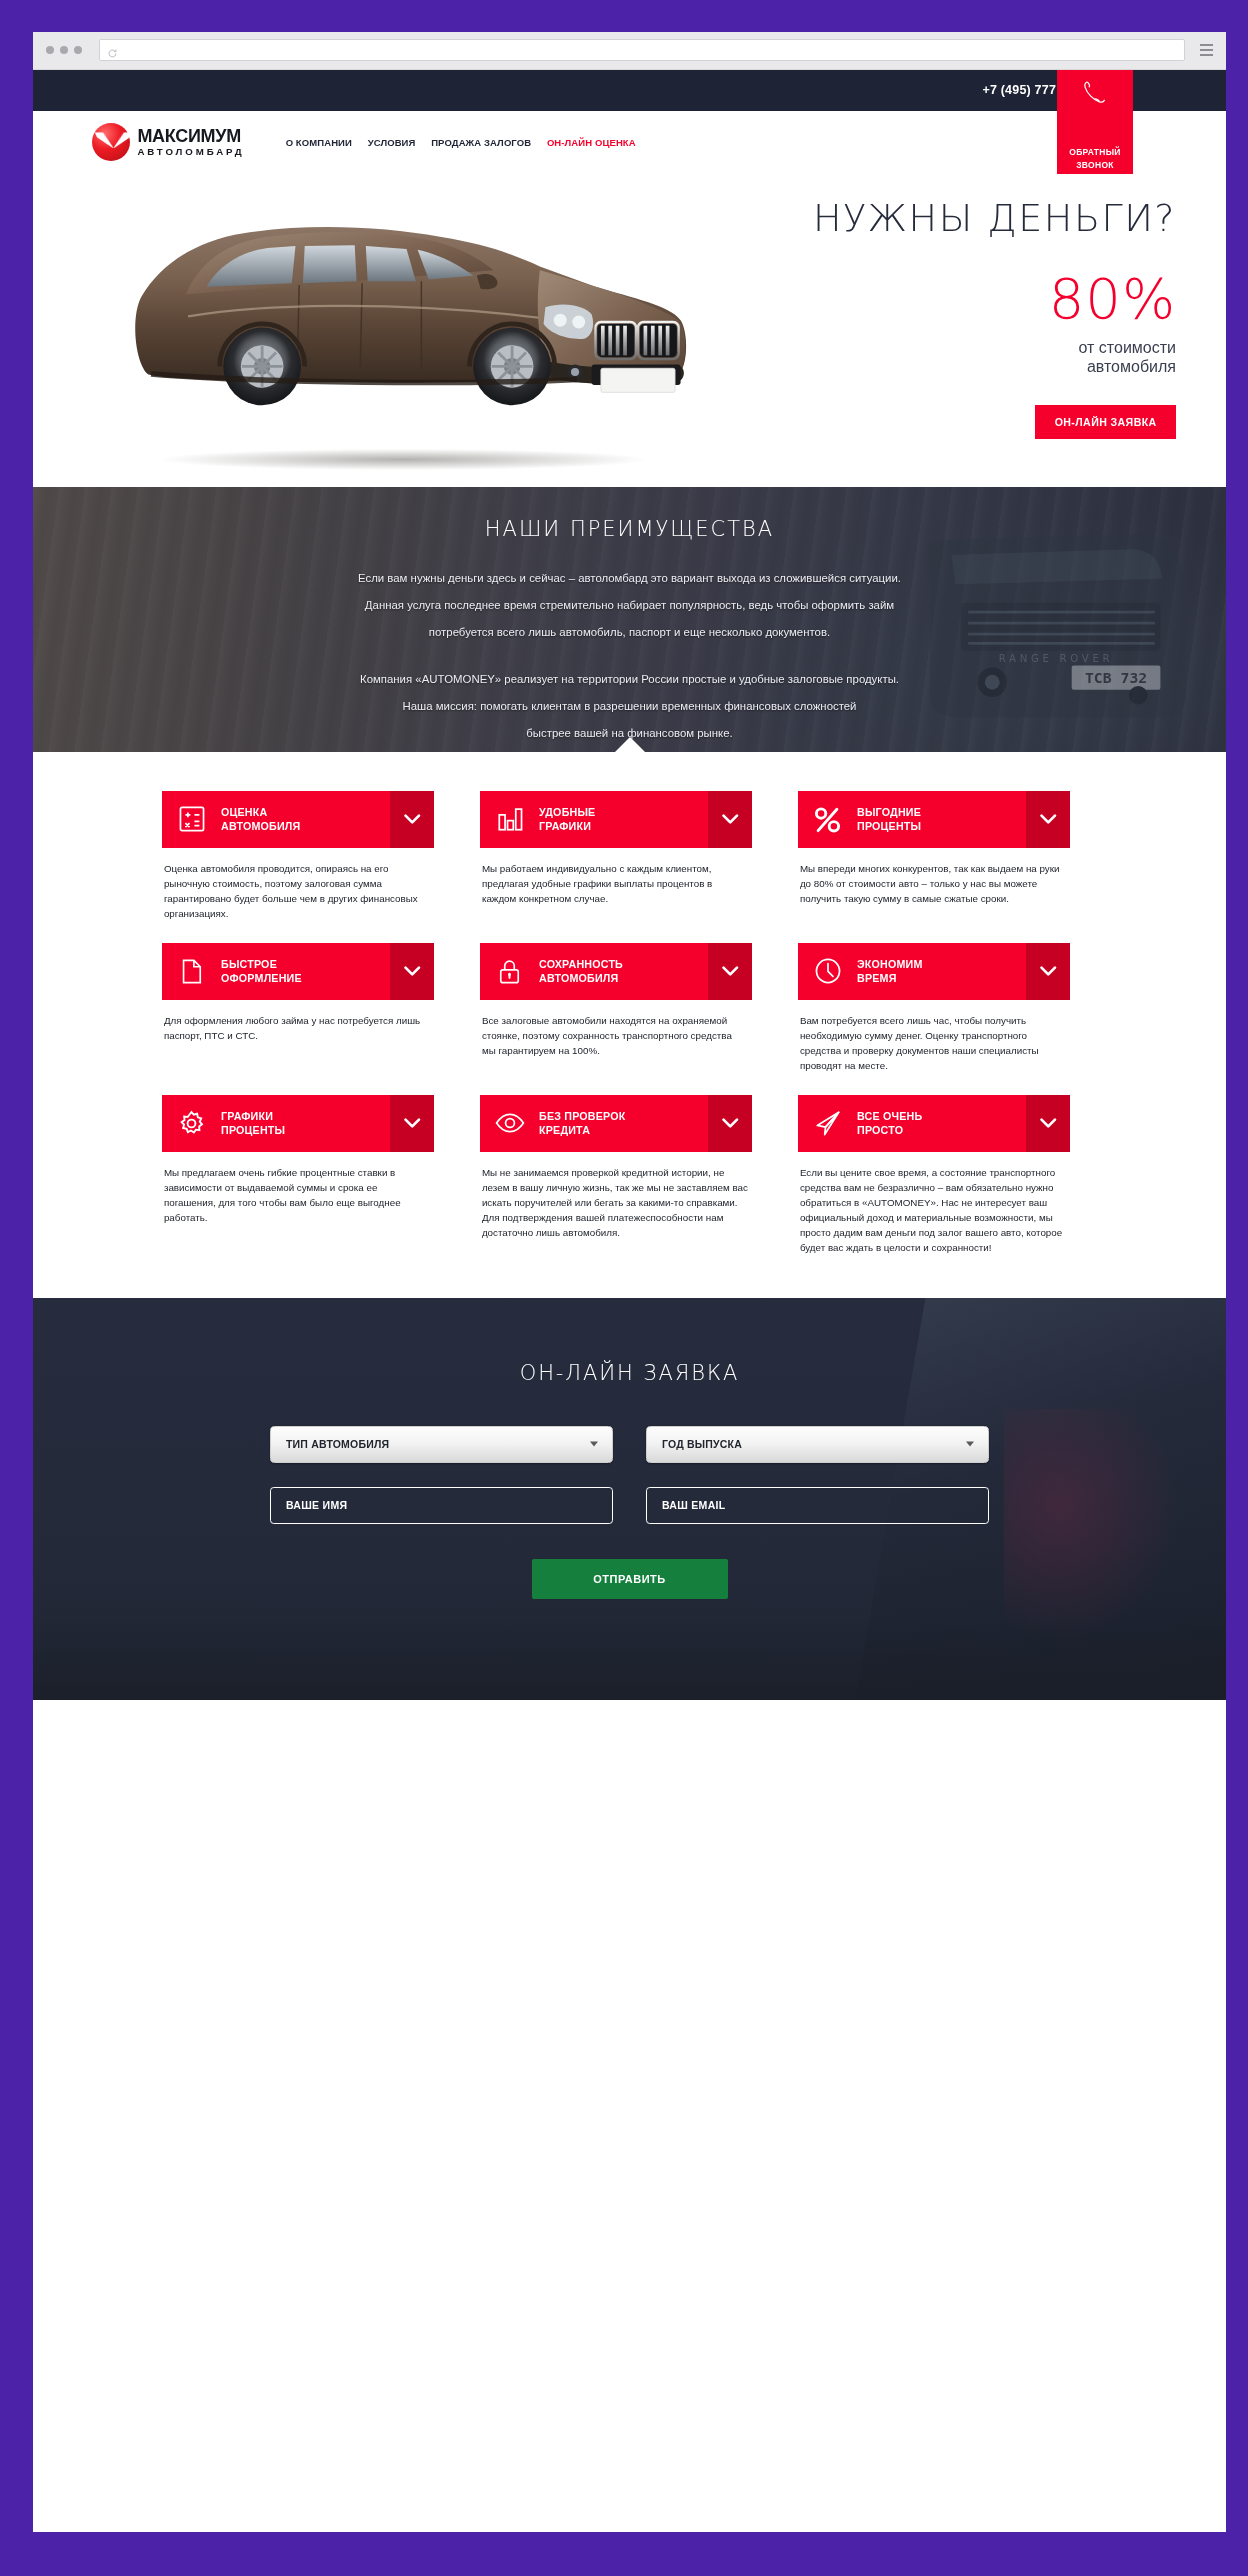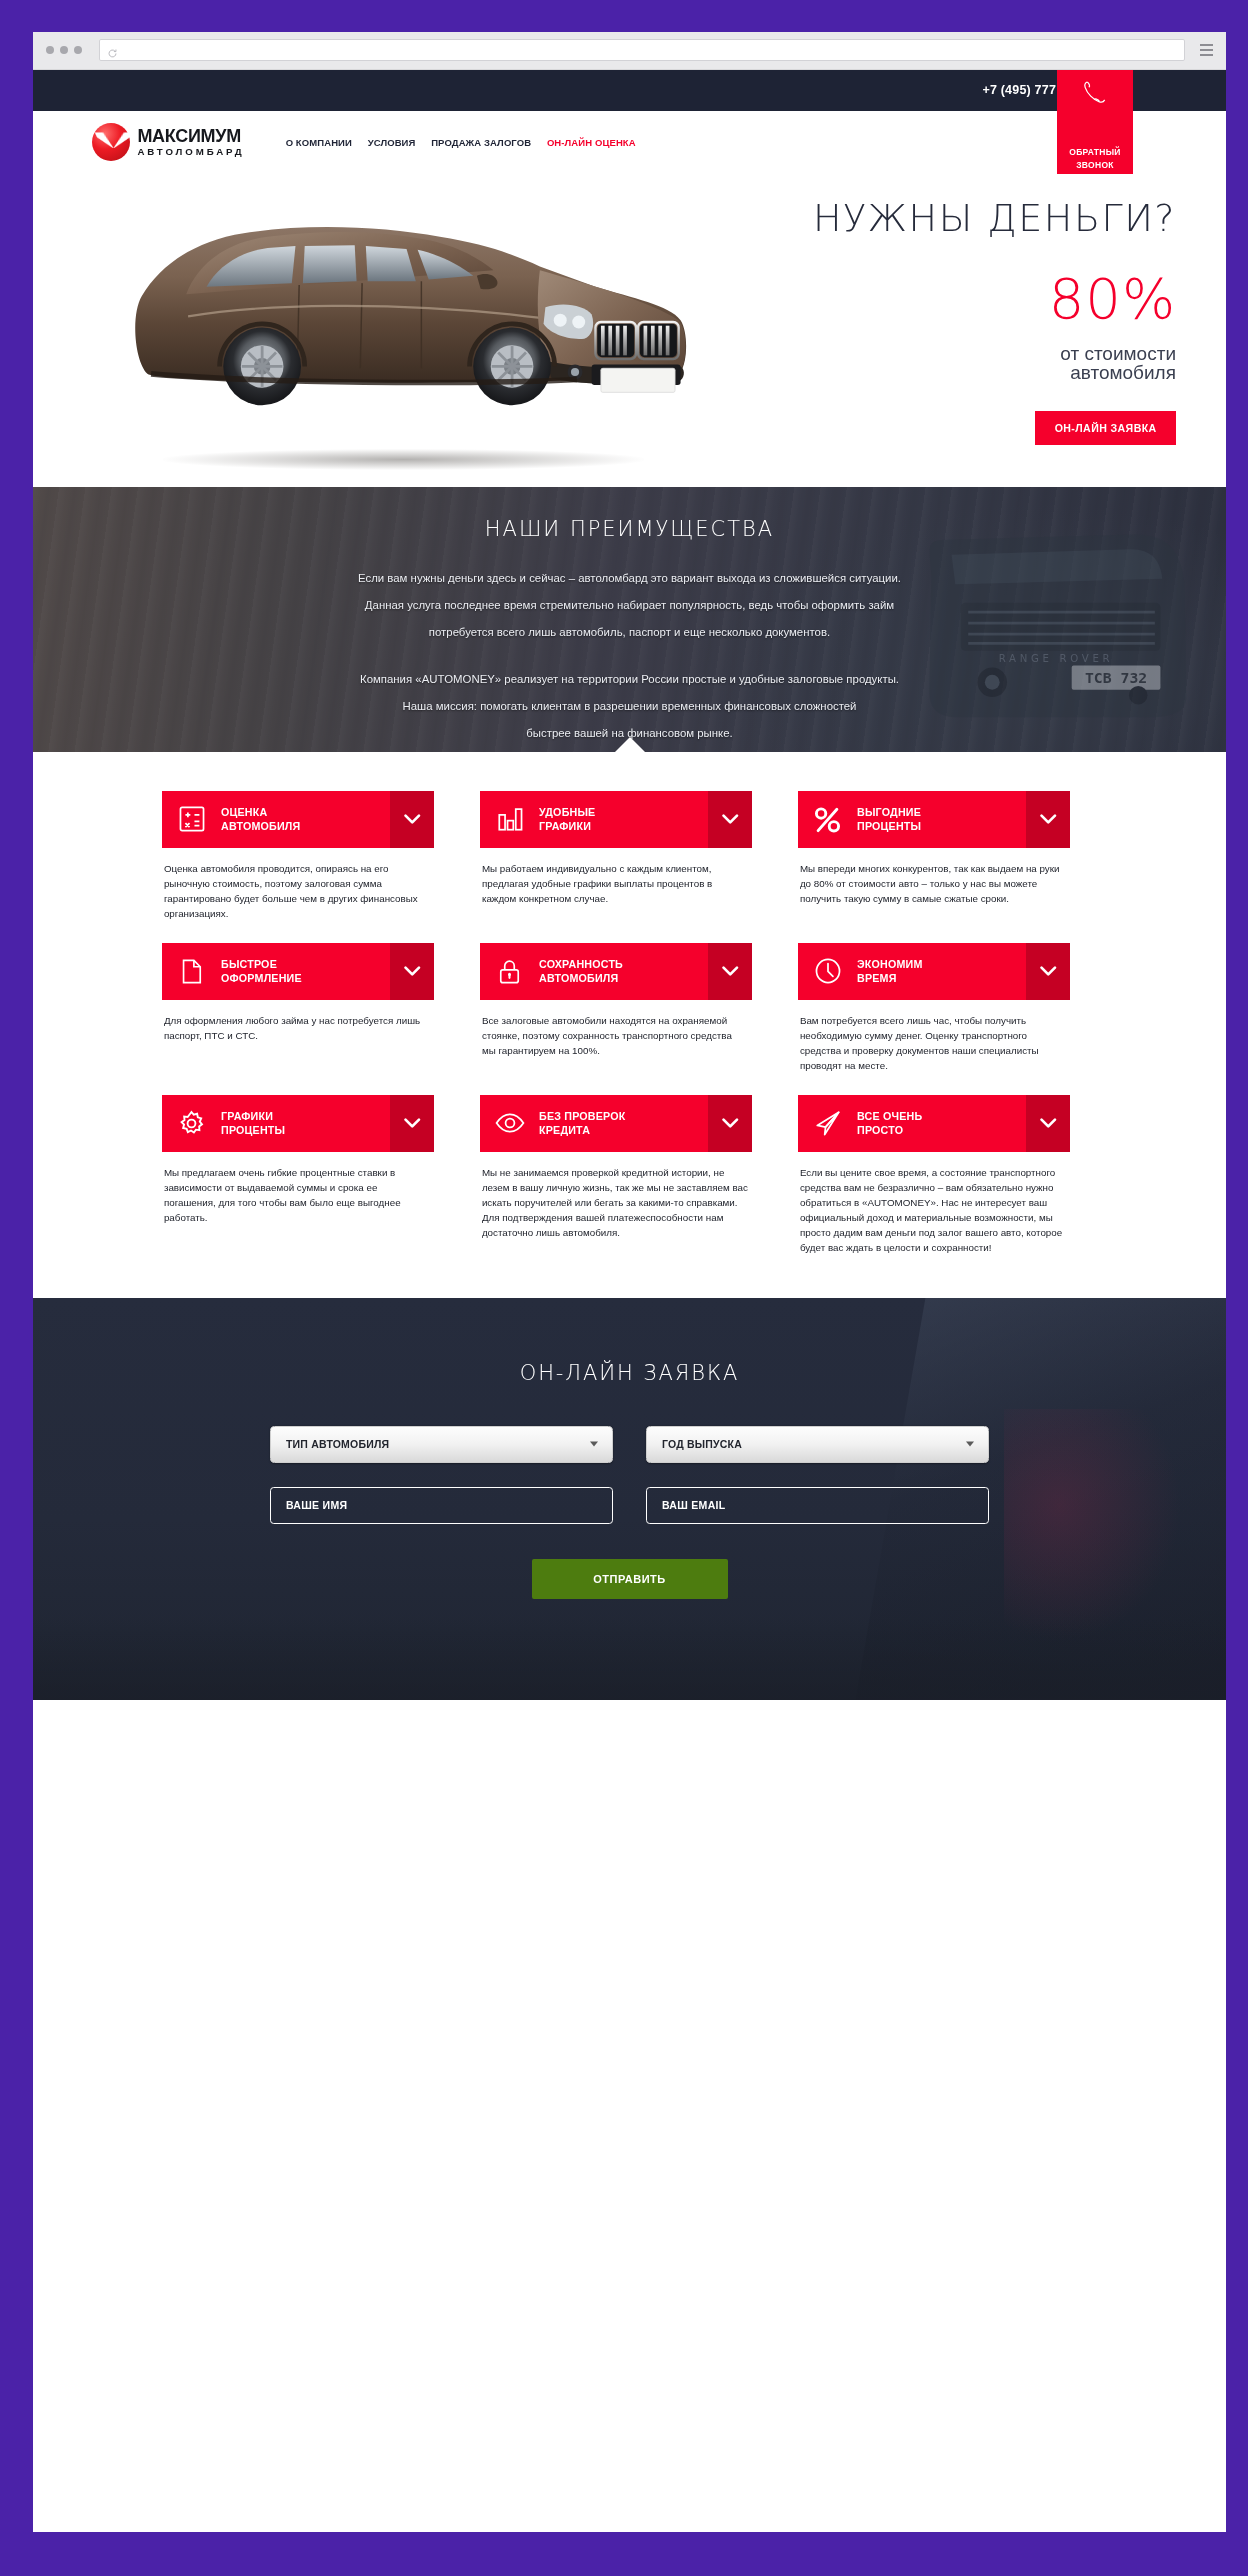--- a/index.html
+++ b/index.html
@@ -87,21 +87,21 @@
   .car-wrap { position: absolute; left: 44px; top: 11px; width: 648px; height: 287px; }
   .hero-copy { position: absolute; right: 50px; top: 22px; width: 435px; text-align: right; }
   .hero-title {
     font-size: 38px; color: #262b3b; letter-spacing: 1.5px; font-weight: 300;
     font-family: "DejaVu Sans", sans-serif;
   }
   .hero-pct {
     font-size: 56px; color: #f5002c; font-weight: 300; margin-top: 31.5px; line-height: 1;
     font-family: "DejaVu Sans", sans-serif; letter-spacing: 0.9px;
   }
-  .hero-sub { font-size: 19px; color: #3a3f50; line-height: 19.4px; margin-top: 17px; font-weight: 300; }
+  .hero-sub { font-size: 16px; color: #3a3f50; line-height: 19.4px; margin-top: 11px; font-weight: 300; }
   .hero-btn {
     display: inline-block; margin-top: 28px; background: #f5002c; color: #fff;
     font-size: 10.6px; font-weight: bold; letter-spacing: 0.4px;
     padding: 11px 19.4px; border: none; cursor: pointer;
   }
   .hero-shadow {
     position: absolute; left: 130px; bottom: 16.7px; width: 481px; height: 20.4px;
     background: radial-gradient(ellipse at center, rgba(40,35,30,.35) 0%, rgba(40,35,30,0) 72%);
   }
 
@@ -220,21 +220,21 @@
   .txt-wrap {
     flex: 1; height: 37px; border: 1.9px solid #fff; border-radius: 3.7px;
     background: transparent; display: flex; align-items: center; cursor: text;
   }
   .txt-wrap .lbl {
     font-size: 10.5px; font-weight: bold; color: #fff;
     letter-spacing: 0.3px; padding-left: 15px;
   }
   .submit-wrap { text-align: center; margin-top: 35px; }
   .submit-btn {
-    background: #4d7c0f; color: #fff; border: none; cursor: pointer;
+    background: #15803d; color: #fff; border: none; cursor: pointer;
     font-size: 11px; font-weight: bold; letter-spacing: 0.5px;
     padding: 14px 0; width: 196px; border-radius: 1.9px;
     font-family: "Liberation Sans", sans-serif;
   }
 </style>
 </head>
 <body>
 
 <div class="page-bg"></div>
 

